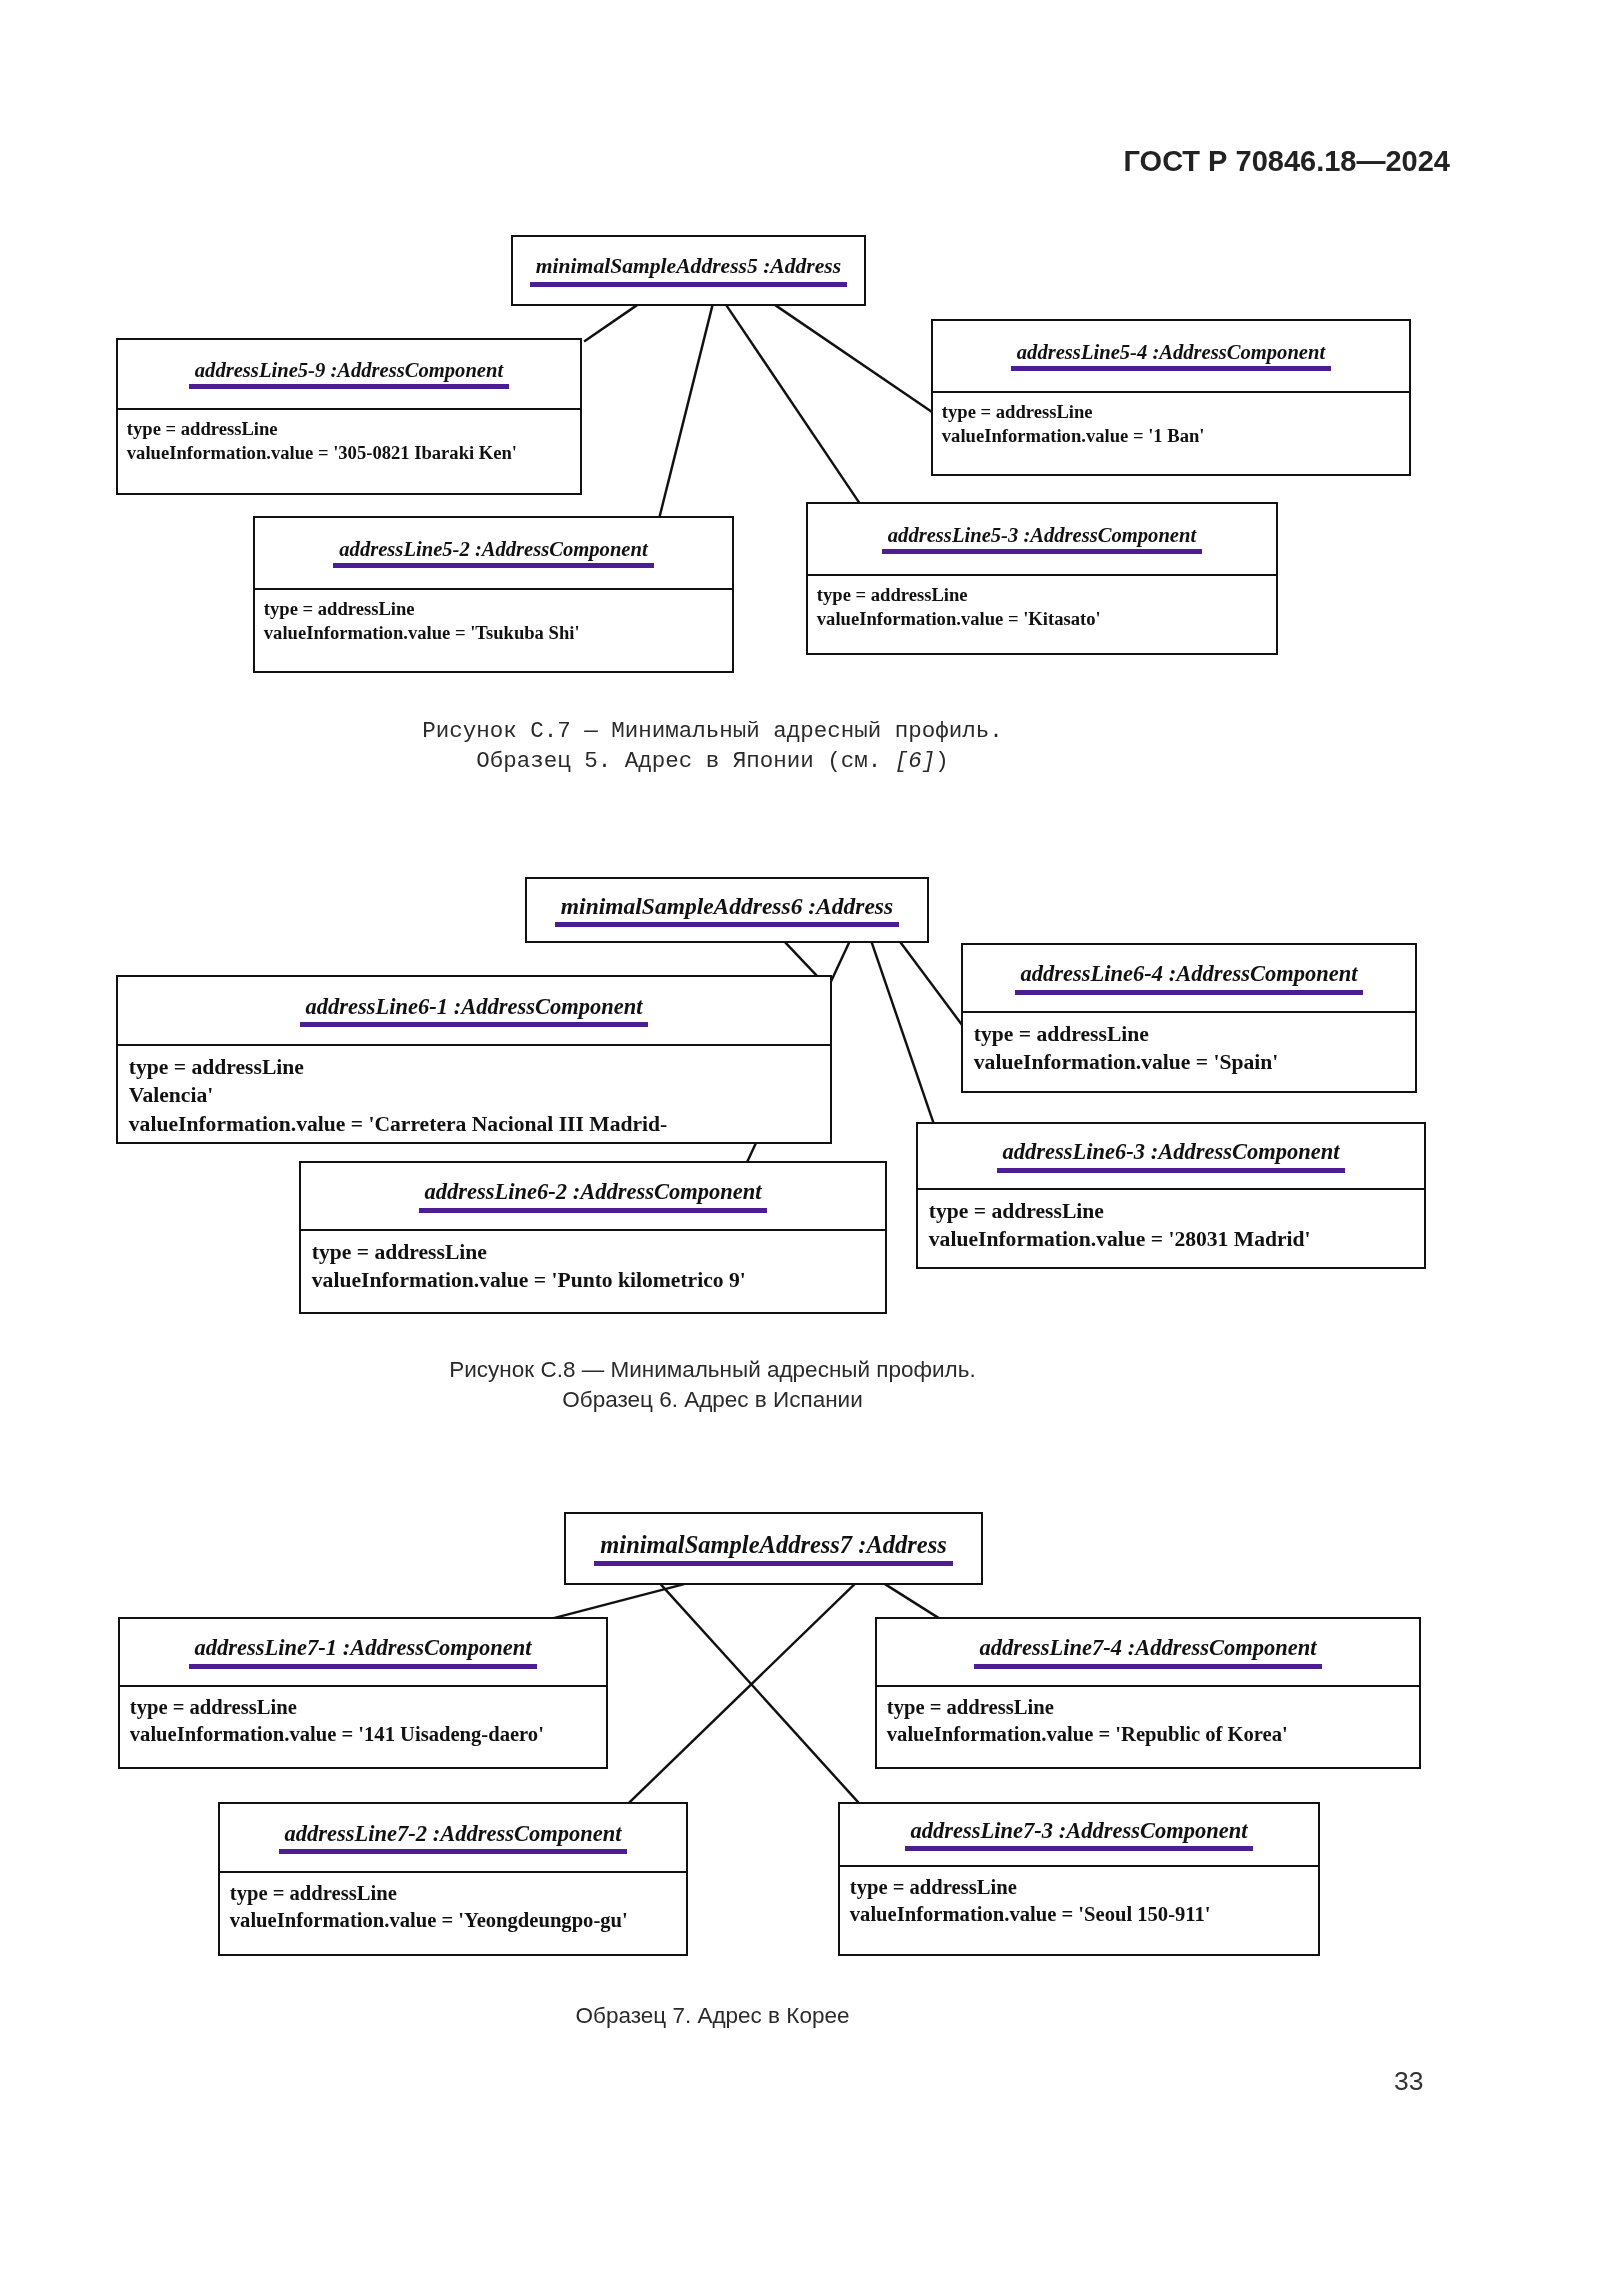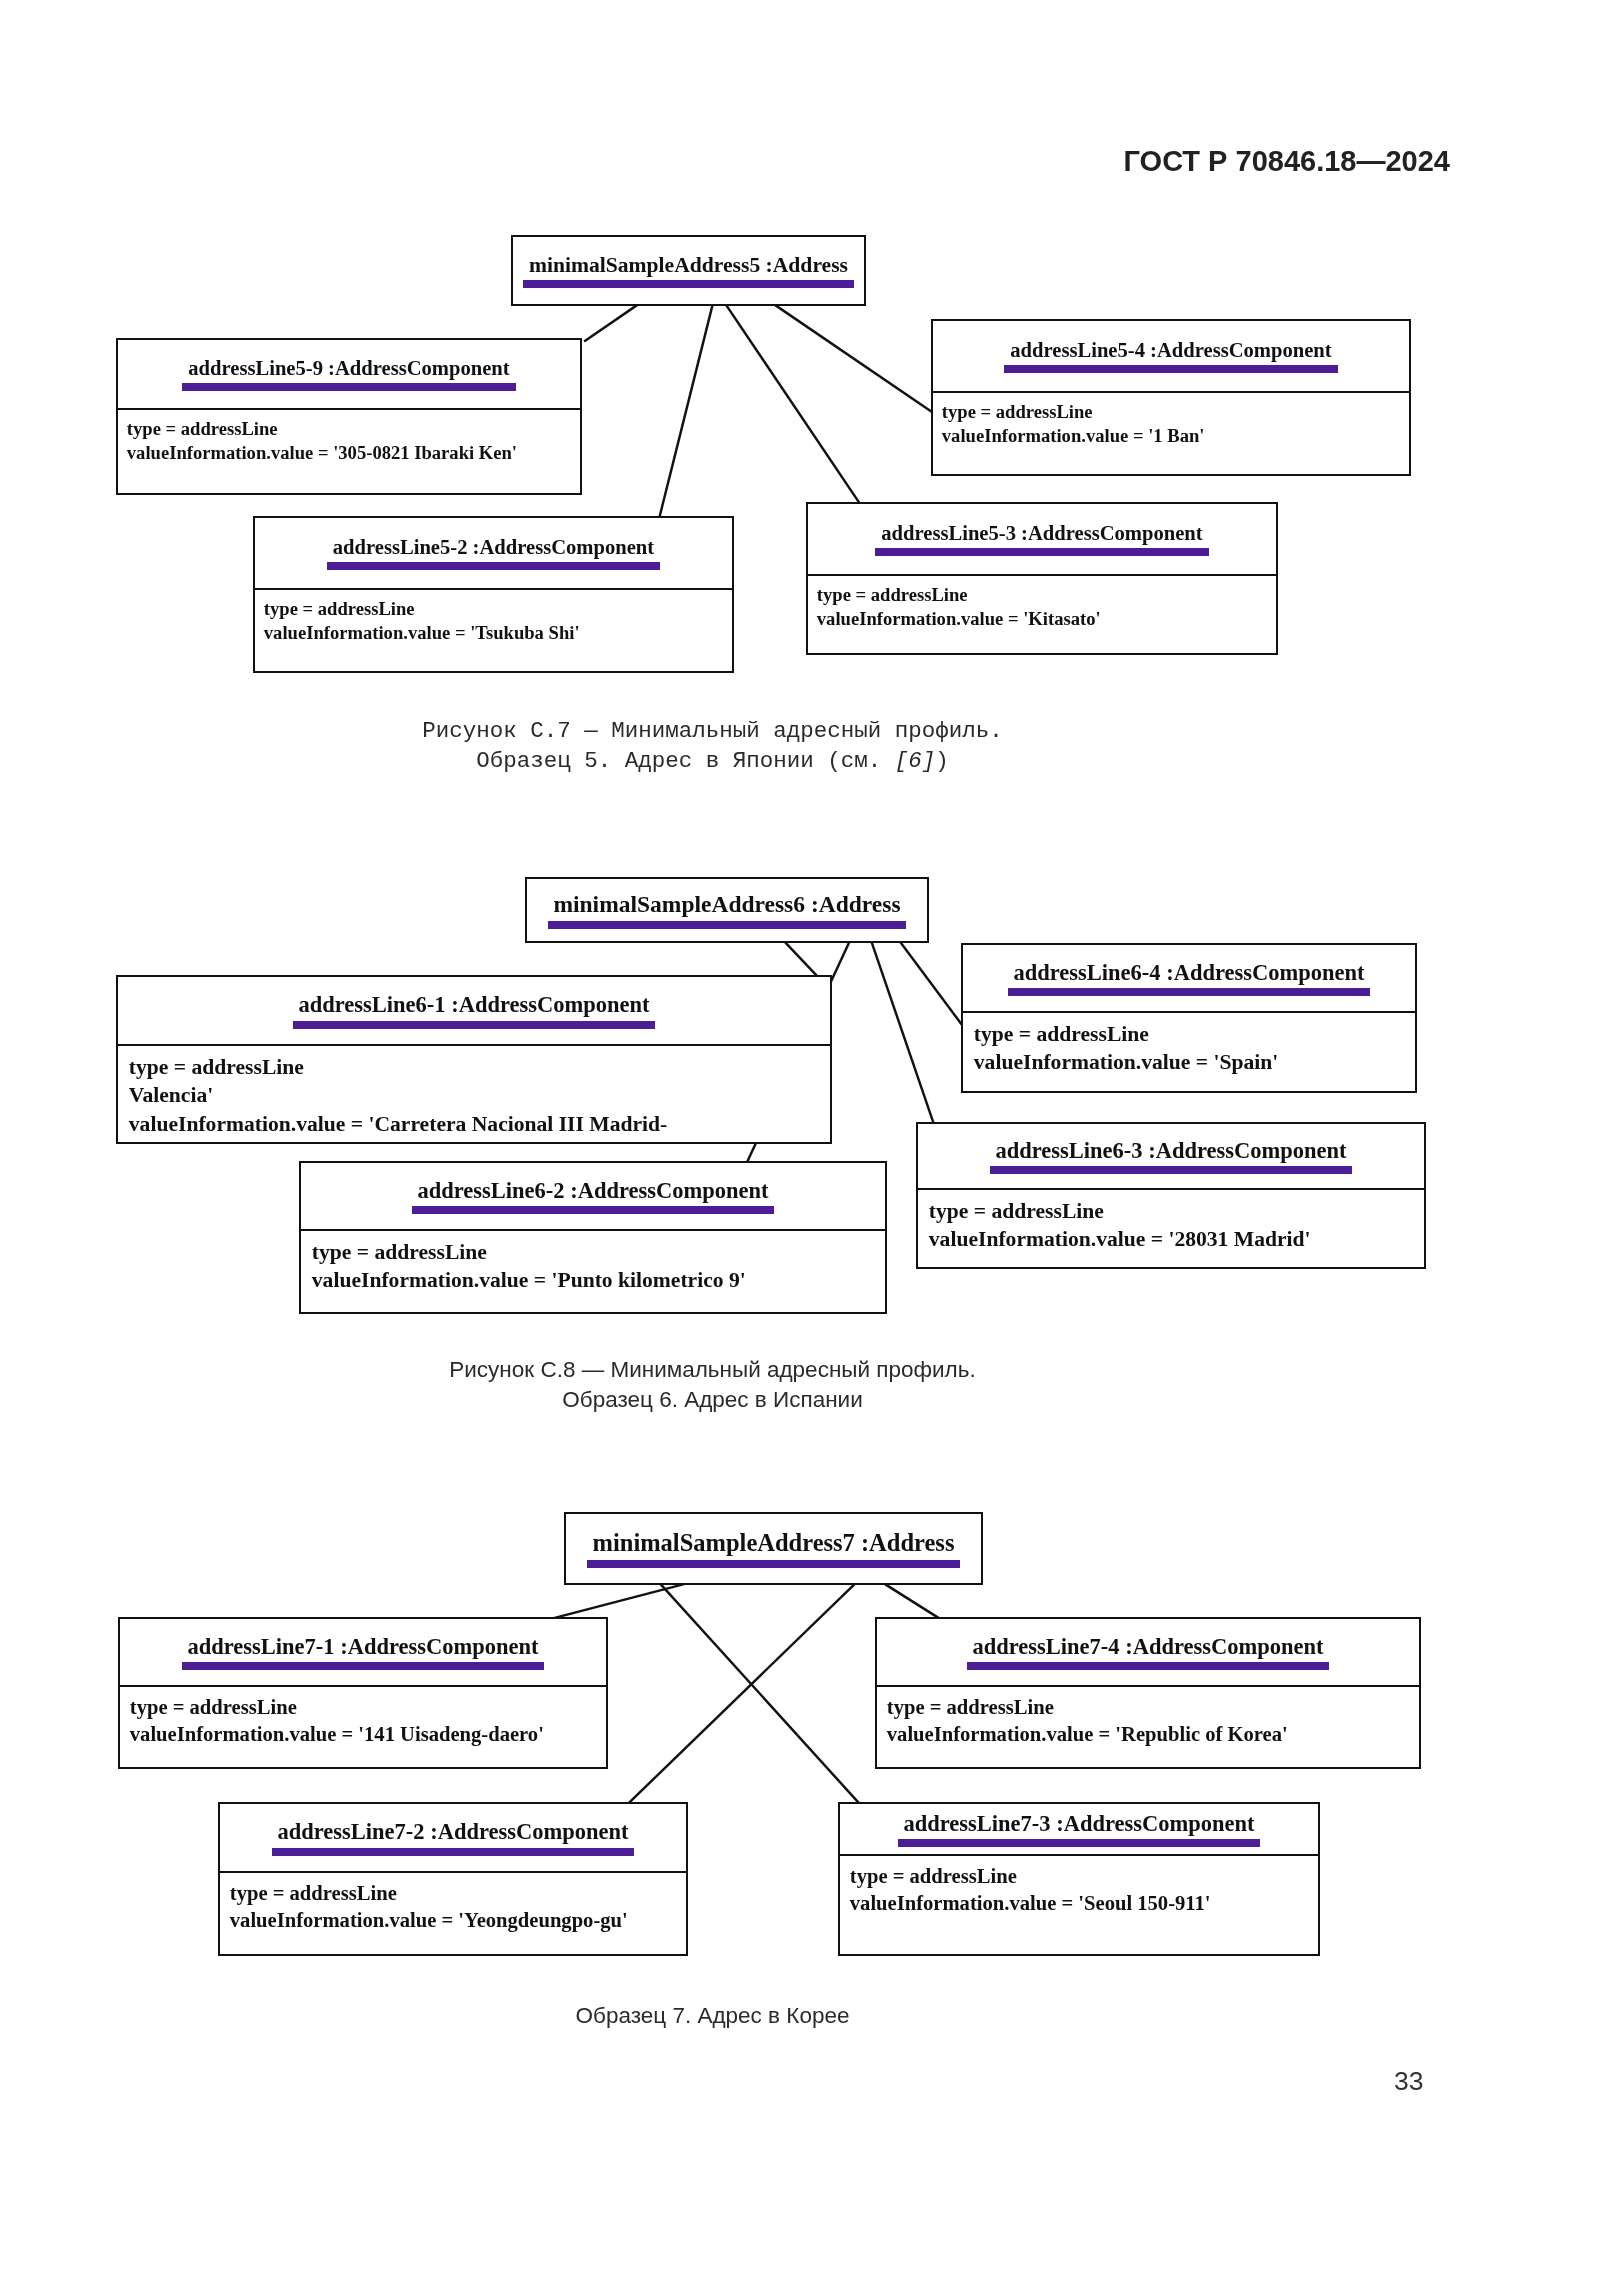--- a/index.html
+++ b/index.html
@@ -17,21 +17,21 @@
   }
   .lines-layer{position:absolute;top:0;left:0;z-index:1;}
   .obj{
     position:absolute;z-index:2;background:#fff;border:2.9px solid #111;
     box-sizing:border-box;display:flex;flex-direction:column;
   }
   .obj-title{
     display:flex;align-items:center;justify-content:center;
     font-weight:bold;white-space:nowrap;overflow:hidden;
   }
-  .u{padding:0 5.9px 2.9px 5.9px;border-bottom:8px solid #4c1d95;}
+  .u{padding:0 5.9px 2.9px 5.9px;border-bottom:5px solid #4c1d95;font-style:italic;}
   .obj-attrs{
     border-top:2.9px solid #111;flex:1;font-weight:bold;
     padding:6.9px 5.9px 0 10.8px;overflow:hidden;line-height:1.32;
   }
   .attr-line{white-space:nowrap;}
   
   .d1 .obj-title{font-size:20.6px;} .d1 .root .obj-title{font-size:21.6px;} .d1 .obj-attrs{font-size:18.6px;padding-left:8.8px;}
   .d2 .obj-title{font-size:22.5px;} .d2 .root .obj-title{font-size:23.5px;} .d2 .obj-attrs{font-size:21.6px;}
   .d3 .obj-title{font-size:22.5px;} .d3 .root .obj-title{font-size:24.5px;text-align:right;} .d3 .obj-attrs{font-size:20.6px;padding-left:9.8px;}
   .root .obj-title{height:100%;}
@@ -193,21 +193,21 @@
       <div class="obj-title" style="height:67px;">
           <span class="u">addressLine7-2 :AddressComponent</span>
         </div>
       <div class="obj-attrs">
         <div class="attr-line">type = addressLine</div>
         <div class="attr-line">valueInformation.value = 'Yeongdeungpo-gu'</div>
       </div>
     </div>
 
     <div class="obj" style="left:838px;top:1802px;width:482px;height:154px;">
-      <div class="obj-title" style="height:50px;">
+      <div class="obj-title" style="height:61px;">
           <span class="u">addressLine7-3 :AddressComponent</span>
         </div>
       <div class="obj-attrs">
         <div class="attr-line">type = addressLine</div>
         <div class="attr-line">valueInformation.value = 'Seoul 150-911'</div>
       </div>
     </div>
 
     <div class="obj" style="left:875px;top:1617px;width:546px;height:152px;">
       <div class="obj-title" style="height:66px;">

